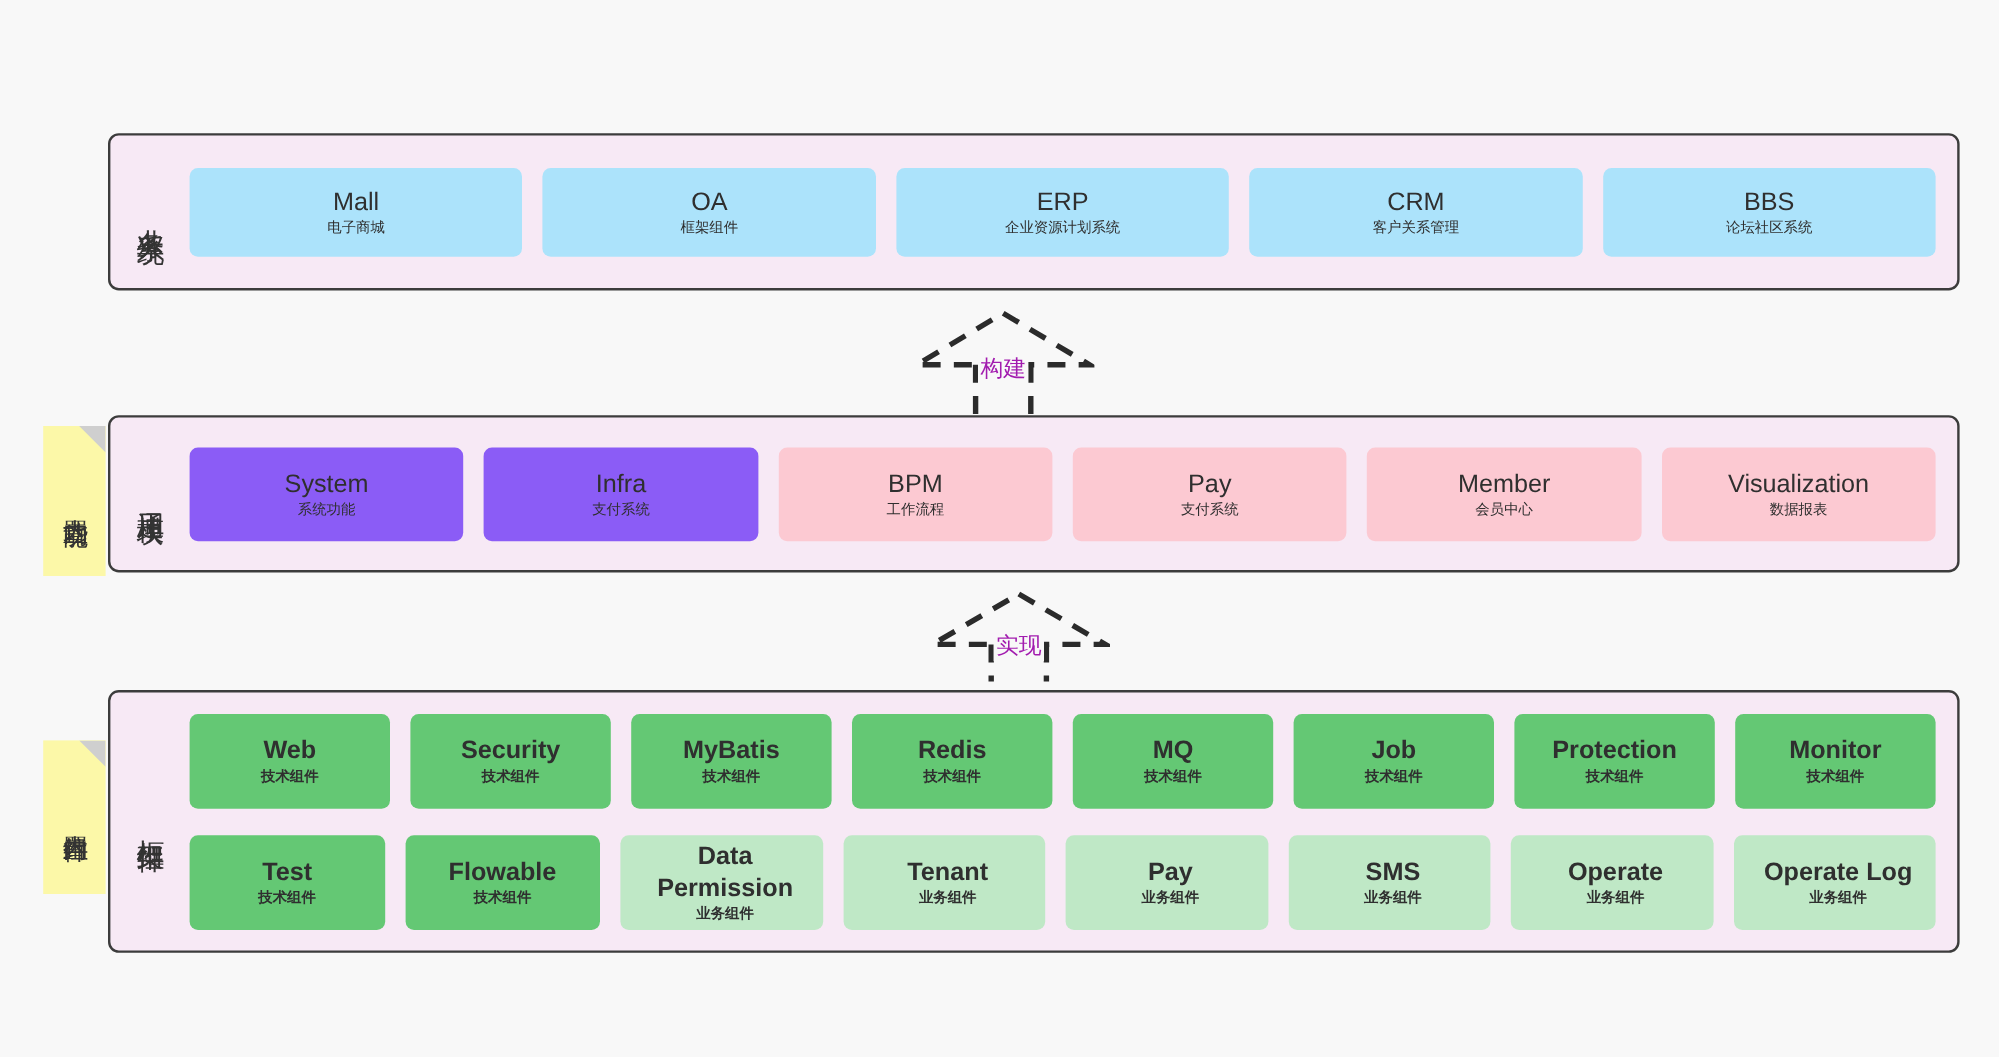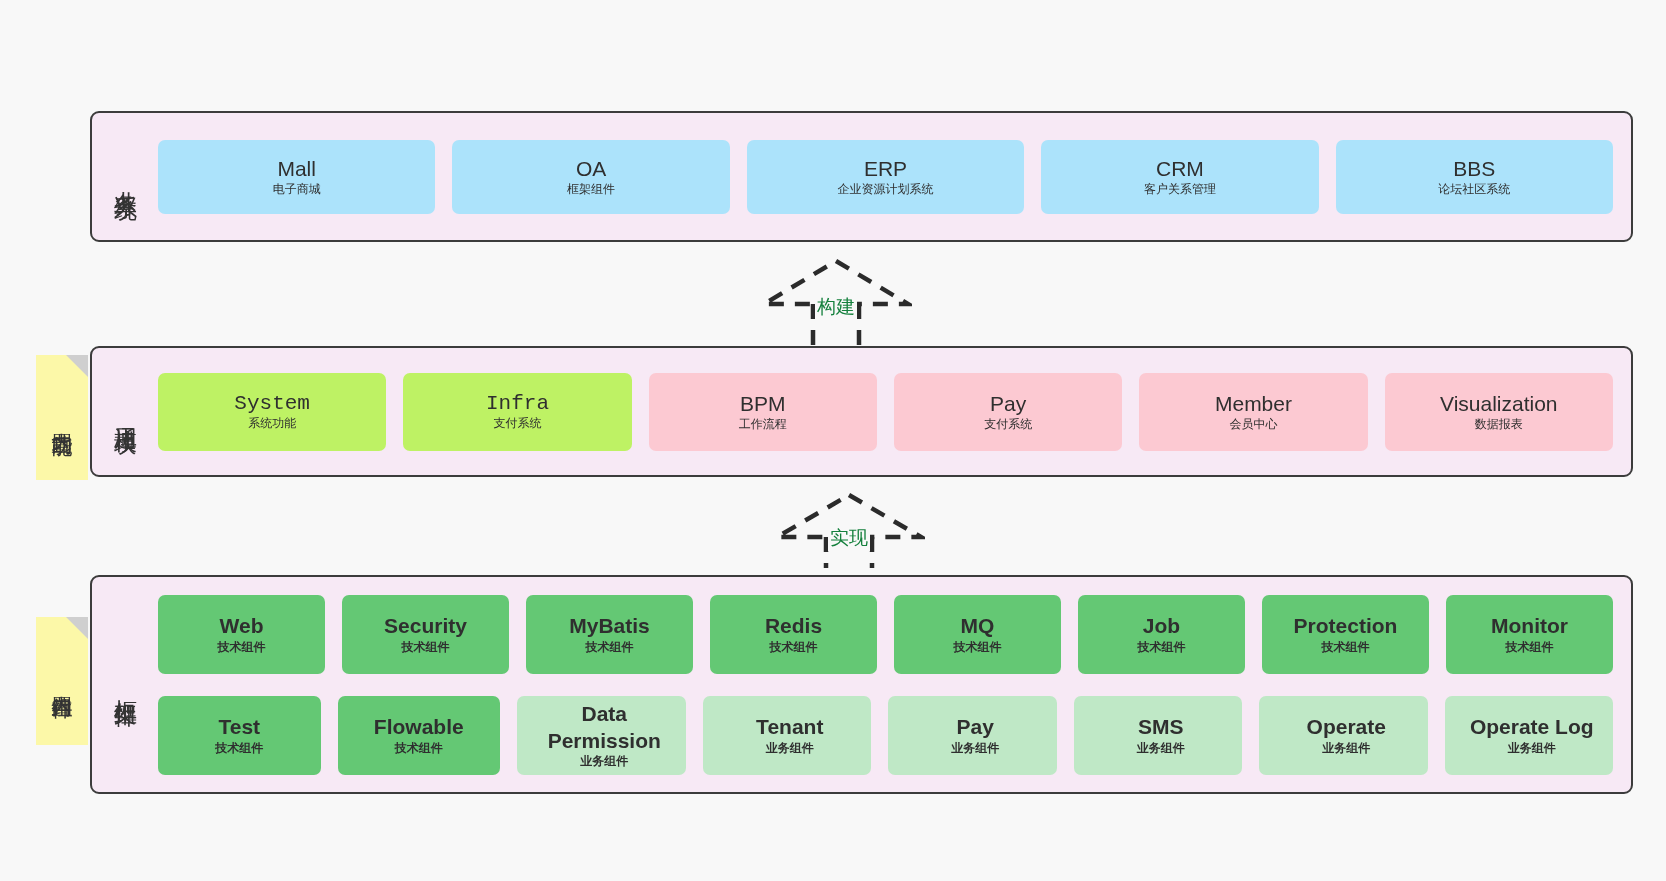--- a/index.html
+++ b/index.html
@@ -82,21 +82,21 @@
   .card .en {
     font-size: 21px;
     line-height: 1.25;
   }
   .card .cn {
     font-size: 12px;
     line-height: 1.25;
   }
 
   .c-blue        { background: #ace3fb; }
-  .c-red         { background: #bef264; font-family: Liberation Mono, monospace; }
+  .c-red         { background: #8b5cf6; }
   .c-pink        { background: #fcc9d2; }
   .c-green       { background: #64c874; }
   .c-green-light { background: #bfe8c6; padding-left: 12px; }
 
   
   #layer-business {
     left: 90px; top: 111px; width: 1543px; height: 131px;
   }
   #layer-business .card { height: 74px; }
 
@@ -145,21 +145,21 @@
   
   .uml-arrow {
     position: absolute;
   }
   .uml-arrow svg { display: block; }
   .uml-arrow .arrow-label {
     position: absolute;
     left: 50%;
     transform: translateX(-50%);
     font-size: 19px;
-    color: #15803d;
+    color: #a21caf;
     background: #f8f8f8;
     padding: 0 2px;
     white-space: nowrap;
   }
   #arrow-build  { left: 760px; top: 258px; width: 152px; height: 90px; }
   #arrow-build .arrow-label  { top: 36px; }
   #arrow-impl   { left: 773px; top: 492px; width: 152px; height: 78px; }
   #arrow-impl .arrow-label   { top: 33px; }
 </style>
 </head>

